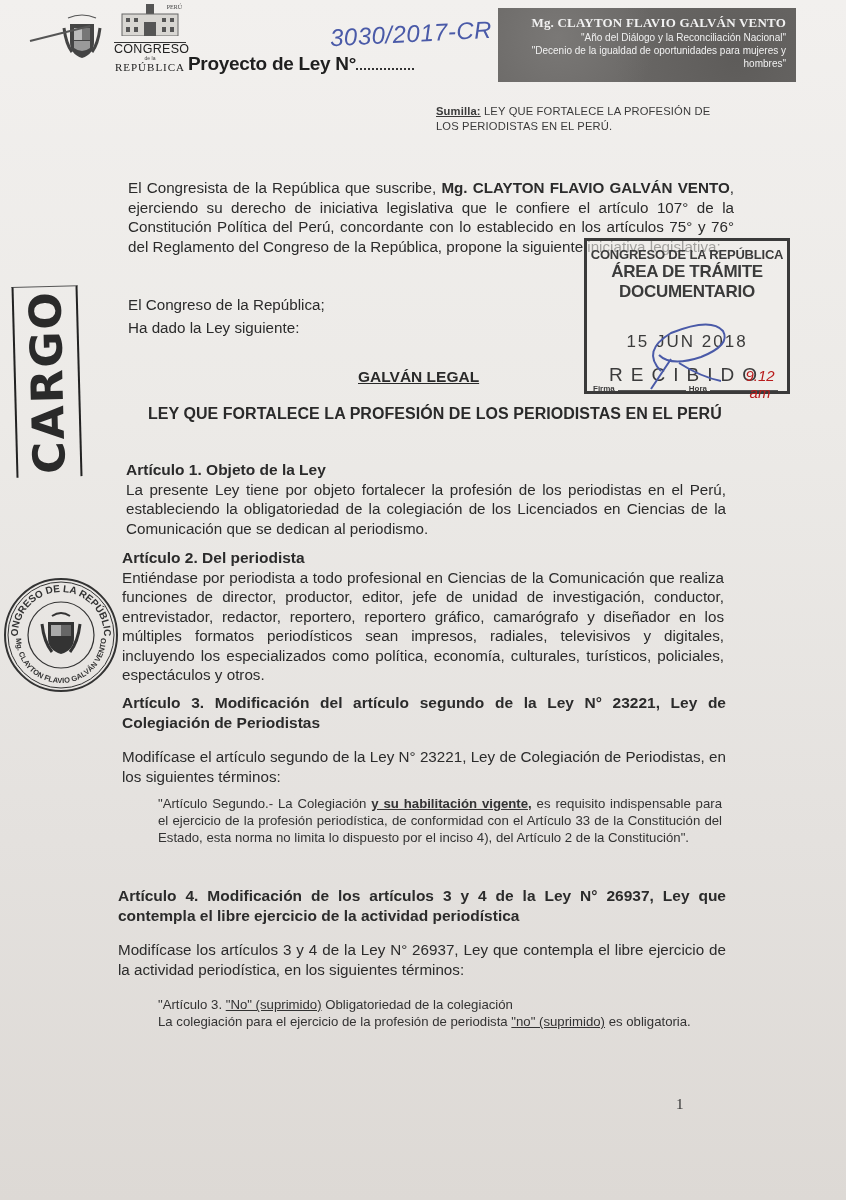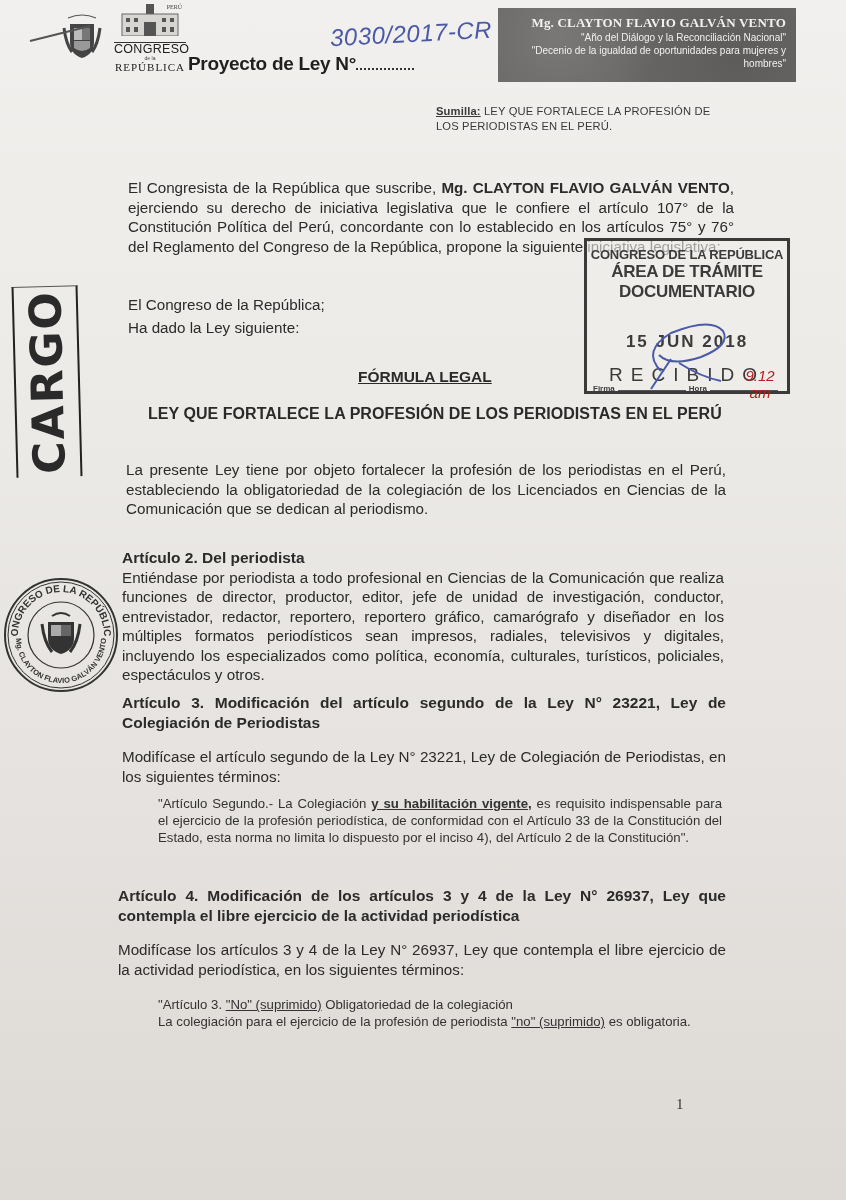--- a/index.html
+++ b/index.html
@@ -54,21 +54,21 @@
   .art4 .art-h { line-height: 20px; }
   .art4 .para { margin-top: 14px; }
   .quote2 { left: 158px; top: 996px; width: 538px; font-size: 13.2px; line-height: 17px; color: #333; text-align: justify; }
   .quote2 .u { text-decoration: underline; }
   .pagenum { left: 676px; top: 1096px; font-family: "Liberation Serif", serif; font-size: 15px; color: #333; }
 
   
   .stamp-box { left: 584px; top: 238px; width: 206px; height: 156px; border: 3px solid #3a3a3a; box-sizing: border-box; background: rgba(240,238,235,0.6); text-align: center; color: #3b3b3b; }
   .stamp-box .s1 { font-weight: bold; font-size: 13px; margin-top: 6px; letter-spacing: -0.2px; }
   .stamp-box .s2 { font-weight: bold; font-size: 17px; letter-spacing: -0.3px; }
-  .stamp-box .date { font-size: 17px; margin-top: 30px; letter-spacing: 2px; font-family: "Liberation Sans Narrow", "Liberation Sans", sans-serif; font-weight: bold; }
+  .stamp-box .date { font-size: 17px; margin-top: 30px; letter-spacing: 2px; font-family: "Liberation Sans Narrow", "Liberation Sans", sans-serif; }
   .stamp-box .rec { font-size: 19px; margin-top: 12px; letter-spacing: 8px; }
   .stamp-box .row { display: flex; align-items: flex-end; justify-content: flex-end; padding: 0 6px; margin-top: -2px; font-size: 8px; font-weight: bold; }
   .stamp-box .row .blank { flex: 1; border-bottom: 1px solid #555; margin: 0 3px 2px; height: 1px; }
   .stamp-box .hora-val { position: absolute; left: 146px; top: 126px; font-size: 15px; color: #b91c1c; font-style: italic; }
   .stamp-box .sig { position: absolute; left: 44px; top: 70px; width: 110px; height: 80px; }
 
   .cargo { left: 14px; top: 286px; width: 62px; height: 190px; border-left: 2px solid #222; border-right: 2px solid #222; border-top: 1px solid #555; transform: rotate(-1.5deg); }
   .cargo span { position: absolute; left: 50%; top: 50%; transform: translate(-50%,-50%) rotate(-90deg); font-weight: bold; font-size: 44px; letter-spacing: 2px; color: #2a2a2a; font-family: "DejaVu Sans", sans-serif; }
 
   .seal { left: 2px; top: 576px; width: 118px; height: 118px; }
@@ -126,24 +126,25 @@
     <span class="lbl">Sumilla:</span><span> LEY QUE FORTALECE LA PROFESIÓN DE LOS PERIODISTAS EN EL PERÚ.</span>
   </div>
 
   <div class="abs body-text intro">
     <span>El Congresista de la República que suscribe, </span><b>Mg. CLAYTON FLAVIO GALVÁN VENTO</b><span>, ejerciendo su derecho de iniciativa legislativa que le confiere el artículo 107° de la Constitución Política del Perú, concordante con lo establecido en los artículos 75° y 76° del Reglamento del Congreso de la República, propone la siguiente iniciativa legislativa:</span>
   </div>
 
   <div class="abs body-text congreso-line">El Congreso de la República;</div>
   <div class="abs body-text hadado-line">Ha dado la Ley siguiente:</div>
 
-  <div class="abs formula">FÓRMULA LEGAL</div>
+  <div class="abs formula">GALVÁN LEGAL</div>
   <div class="abs ley-title">LEY QUE FORTALECE LA PROFESIÓN DE LOS PERIODISTAS EN EL PERÚ</div>
 
   <div class="abs body-text art1">
+    <div class="art-h">Artículo 1. Objeto de la Ley</div>
     <div class="just">La presente Ley tiene por objeto fortalecer la profesión de los periodistas en el Perú, estableciendo la obligatoriedad de la colegiación de los Licenciados en Ciencias de la Comunicación que se dedican al periodismo.</div>
   </div>
 
   <div class="abs body-text art2">
     <div class="art-h">Artículo 2. Del periodista</div>
     <div class="just">Entiéndase por periodista a todo profesional en Ciencias de la Comunicación que realiza funciones de director, productor, editor, jefe de unidad de investigación, conductor, entrevistador, redactor, reportero, reportero gráfico, camarógrafo y diseñador en los múltiples formatos periodísticos sean impresos, radiales, televisivos y digitales, incluyendo los especializados como política, economía, culturales, turísticos, policiales, espectáculos y otros.</div>
   </div>
 
   <div class="abs body-text art3">
     <div class="art-h just">Artículo 3. Modificación del artículo segundo de la Ley N° 23221, Ley de Colegiación de Periodistas</div>

